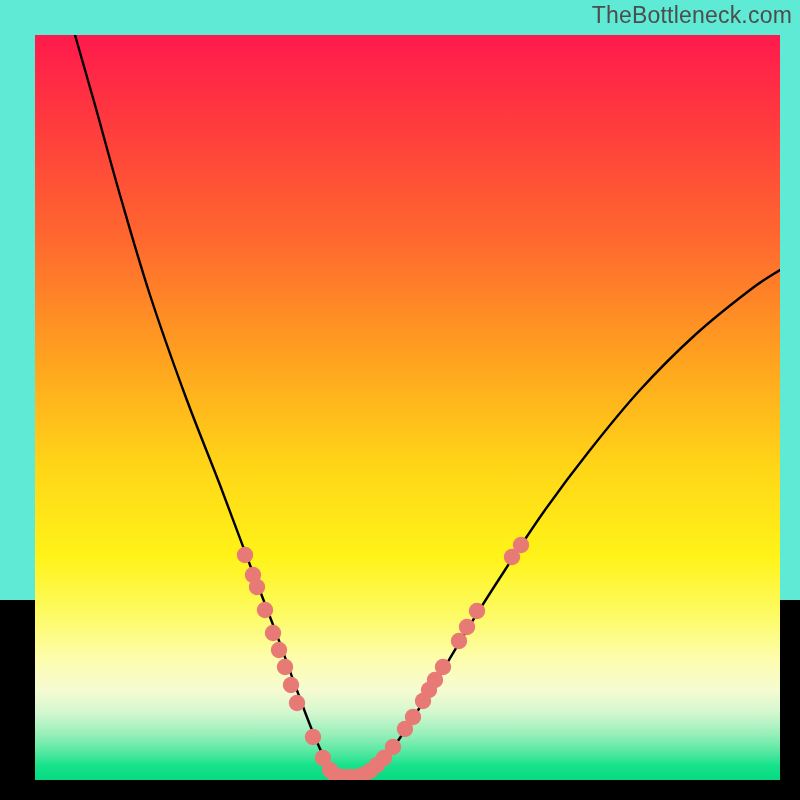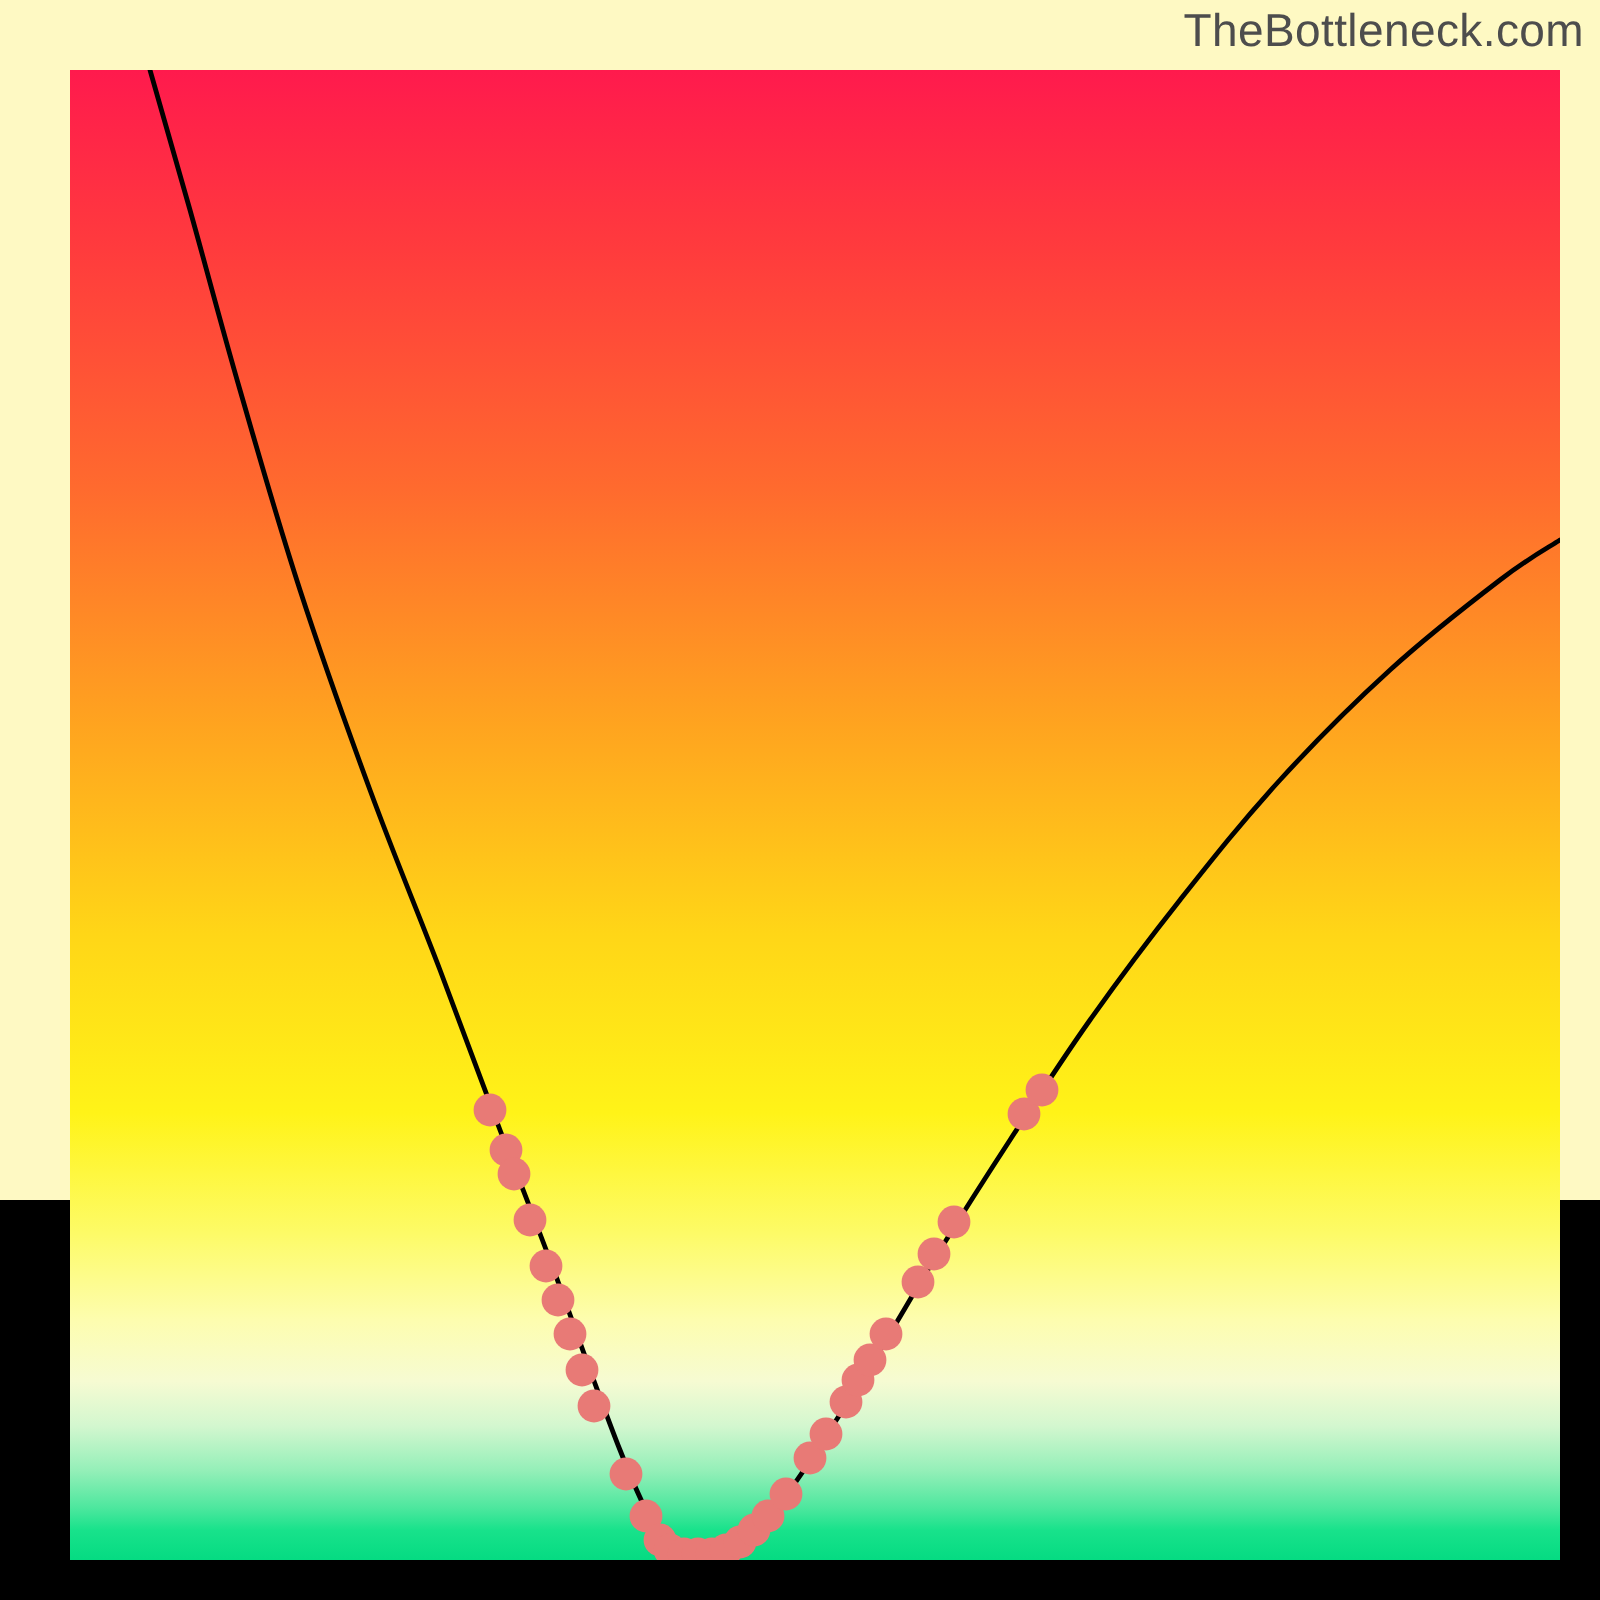--- a/index.html
+++ b/index.html
@@ -10,21 +10,21 @@
     overflow: hidden;
     background: #000;
     font-family: Arial, Helvetica, sans-serif;
   }
   .frame {
     position: absolute;
     left: 0;
     top: 0;
     width: 800px;
     height: 600px;
-    background: #fef9c3;
+    background: #5eead4;
   }
   .plot-area {
     position: absolute;
     left: 35px;
     top: 35px;
     width: 745px;
     height: 745px;
     overflow: hidden;
   }
   .gradient-bg {

